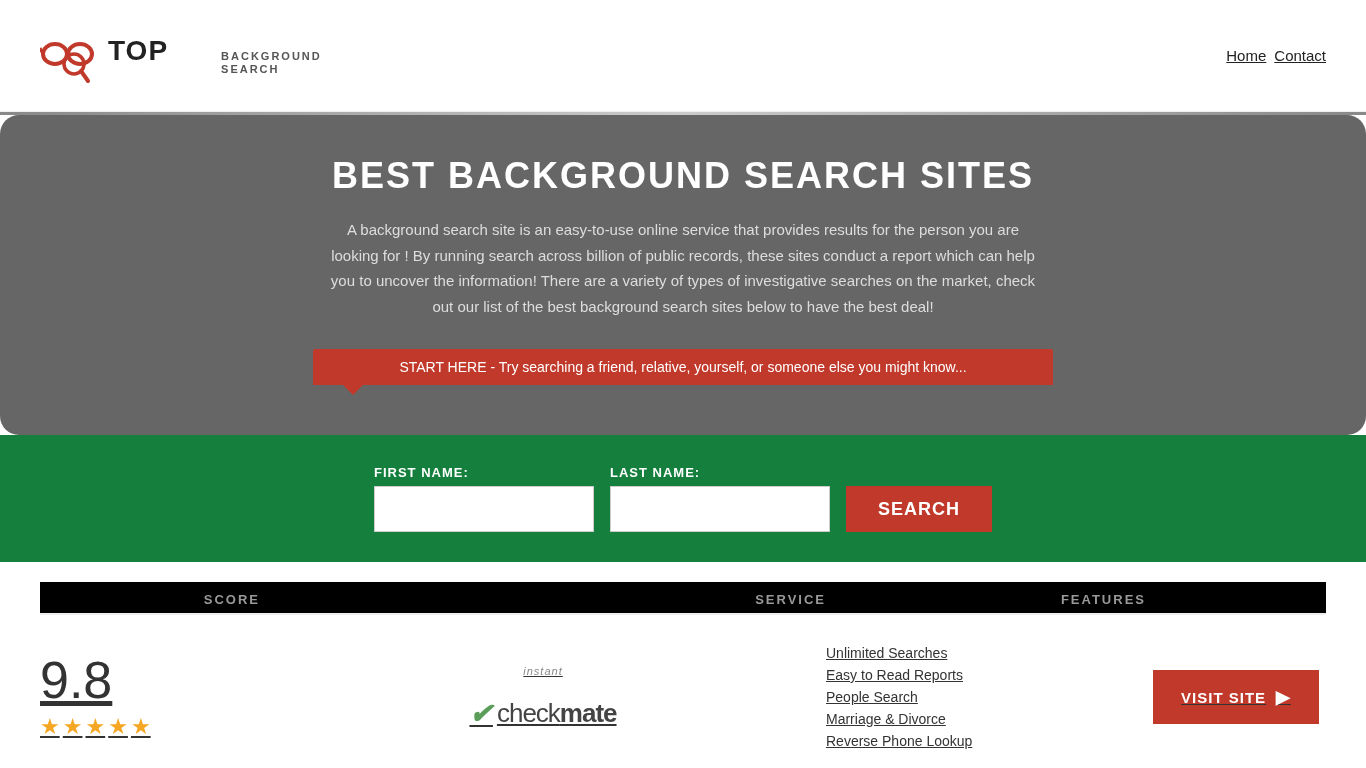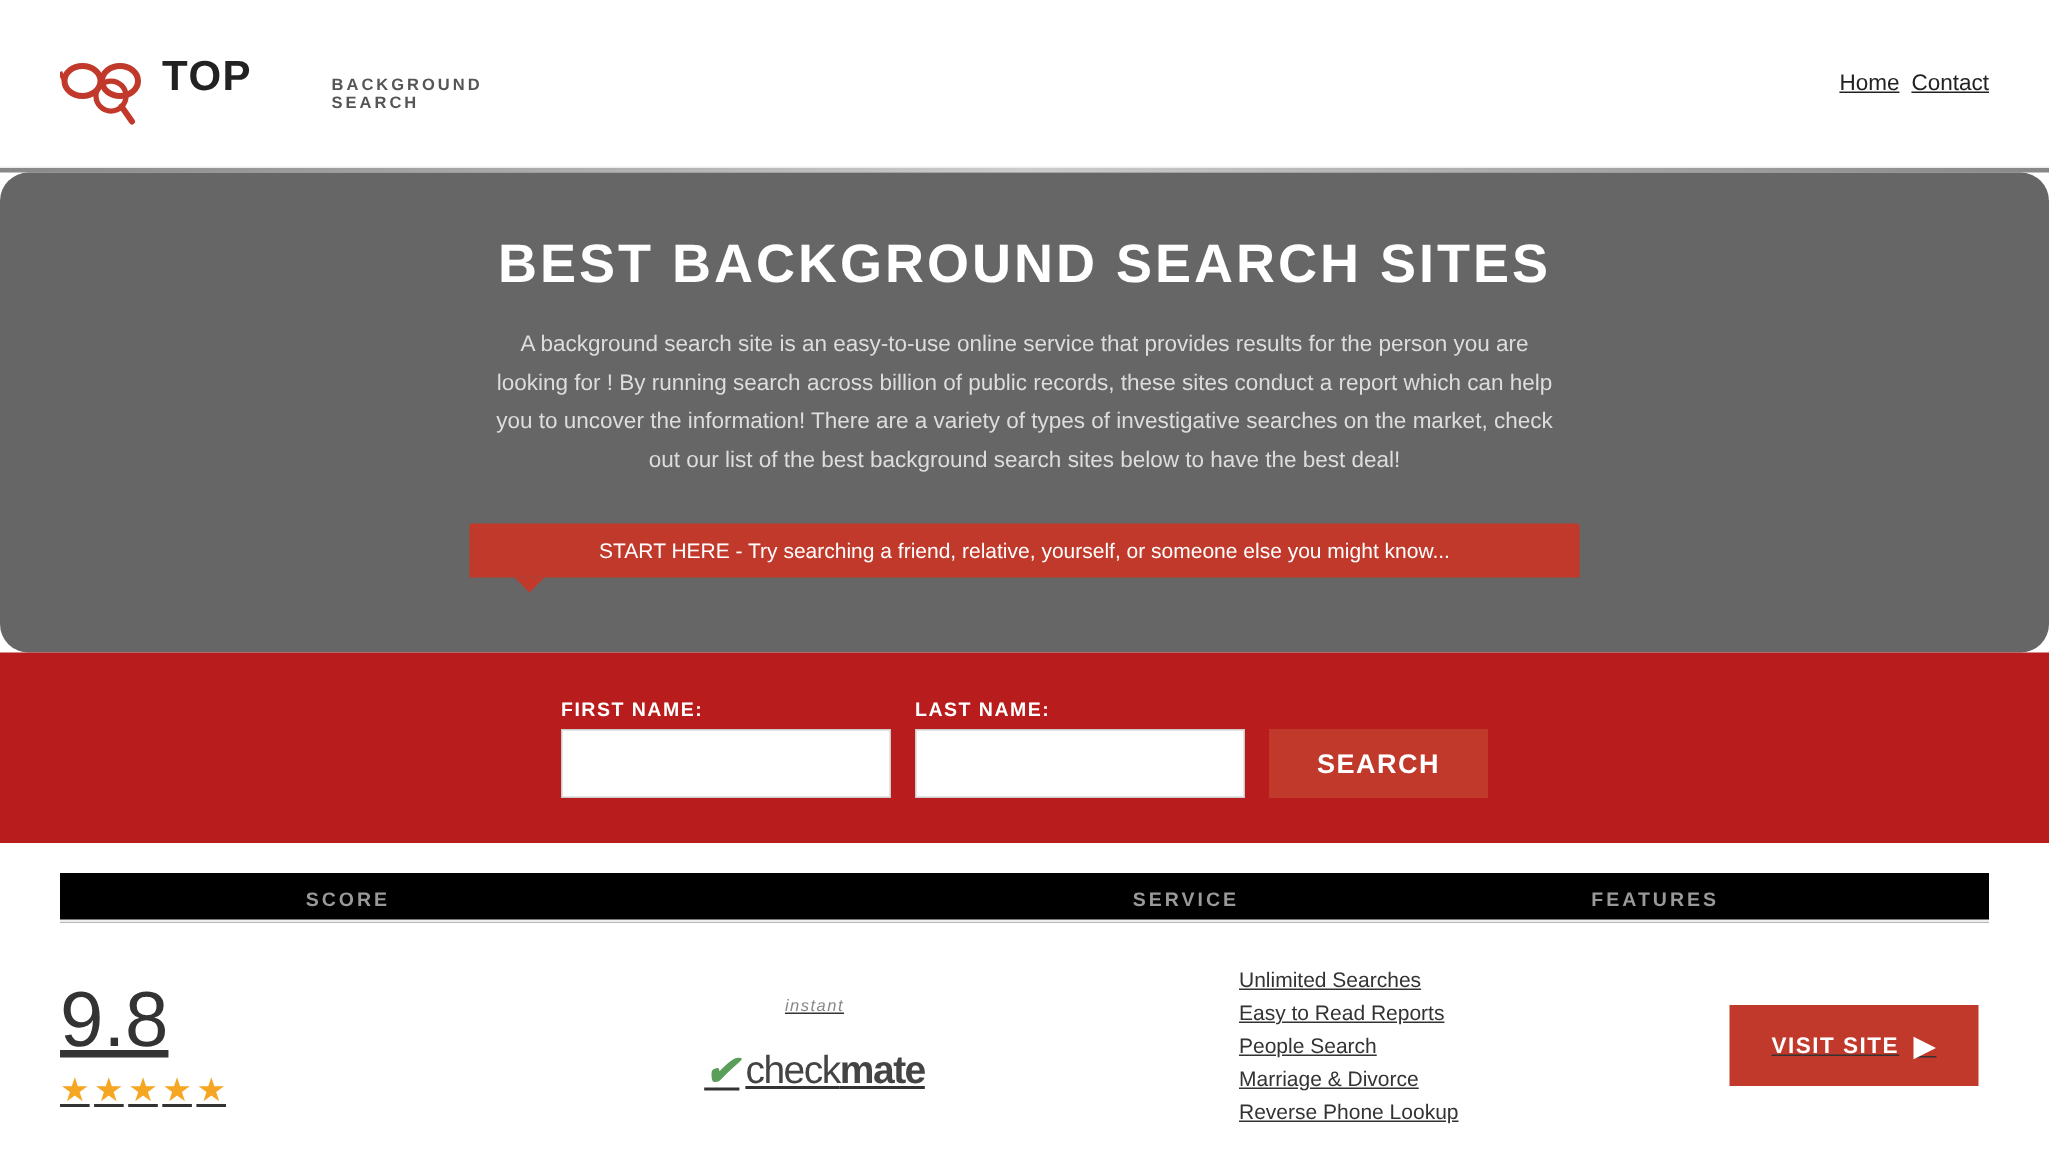--- a/index.html
+++ b/index.html
@@ -91,21 +91,21 @@
       position: absolute;
       bottom: -10px;
       left: 30px;
       border-left: 10px solid transparent;
       border-right: 10px solid transparent;
       border-top: 10px solid #c0392b;
     }
 
     
     .search-form-wrapper {
-      background: #b91c1c;
+      background: #15803d;
       padding: 30px 20px;
     }
     .search-form {
       display: flex;
       align-items: flex-end;
       justify-content: center;
       gap: 16px;
       max-width: 780px;
       margin: 0 auto;
     }

